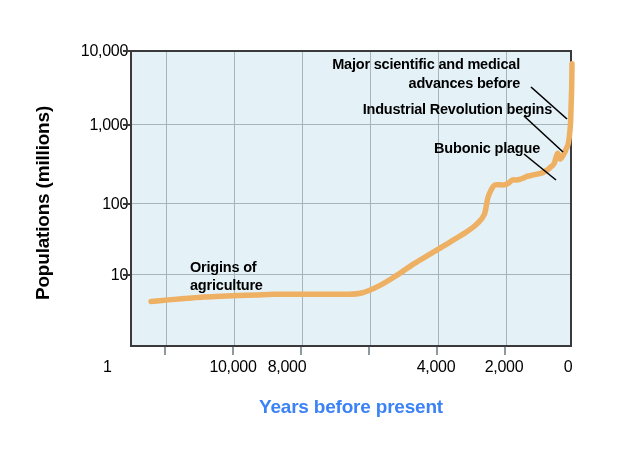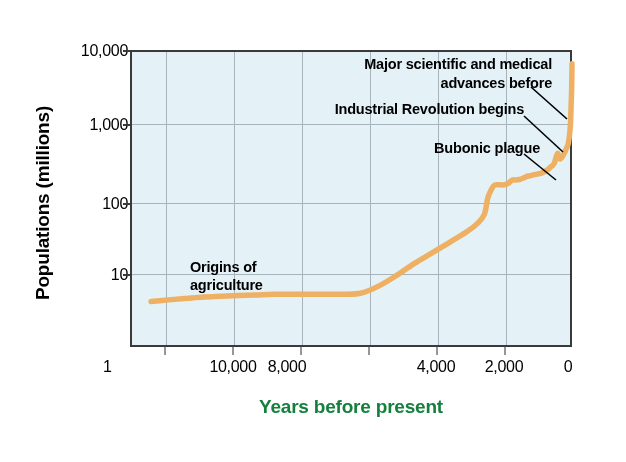--- a/index.html
+++ b/index.html
@@ -41,21 +41,21 @@
 
   
   #x-axis-title {
     position: absolute;
     left: 130px;
     top: 396px;
     width: 442px;
     text-align: center;
     font-size: 19px;
     font-weight: bold;
-    color: #15803d;
+    color: #3b82f6;
     letter-spacing: -0.2px;
   }
 
   
   #plot-frame {
     position: absolute;
     left: 130px;
     top: 50px;
     width: 442px;
     height: 297px;
@@ -134,27 +134,27 @@
   .annotation {
     position: absolute;
     font-size: 14.5px;
     font-weight: bold;
     color: #000000;
     white-space: nowrap;
     letter-spacing: -0.2px;
     line-height: 1.28;
   }
   #ann-major {
-    left: 352px;
+    left: 320px;
     top: 55px;
     width: 200px;
     text-align: right;
   }
   #ann-industrial {
-    left: 284px;
+    left: 312px;
     top: 100px;
     width: 240px;
     text-align: right;
   }
   #ann-bubonic {
     left: 330px;
     top: 139px;
     width: 210px;
     text-align: right;
   }

